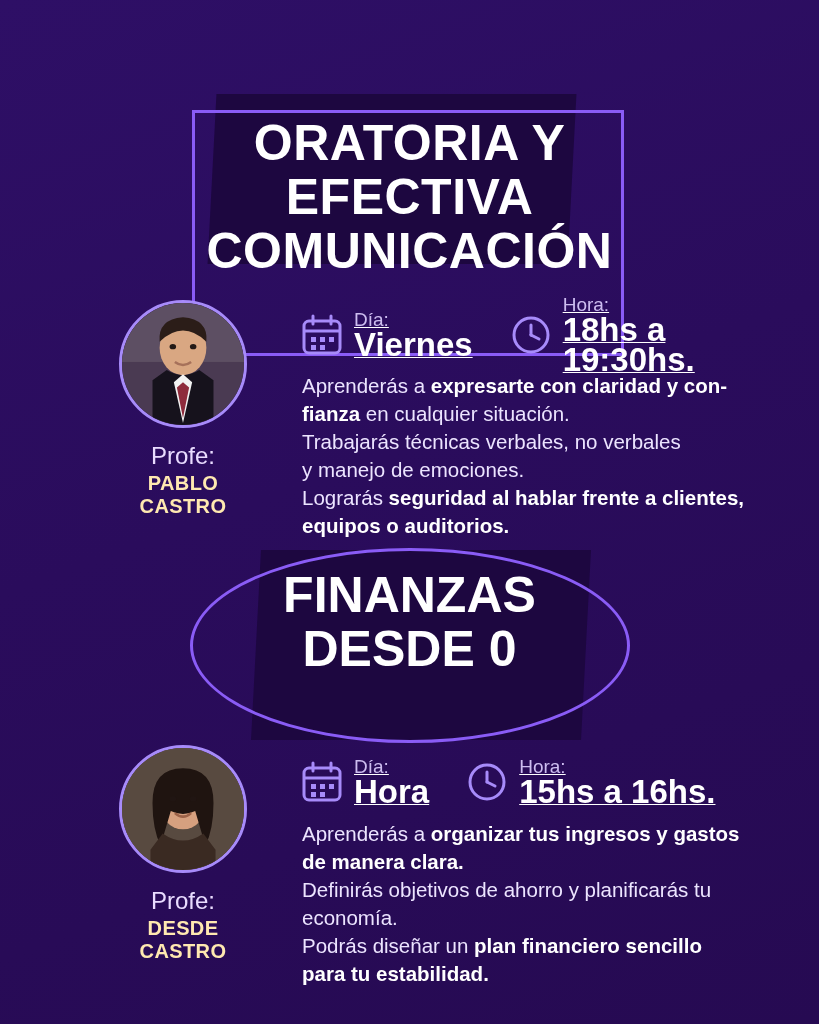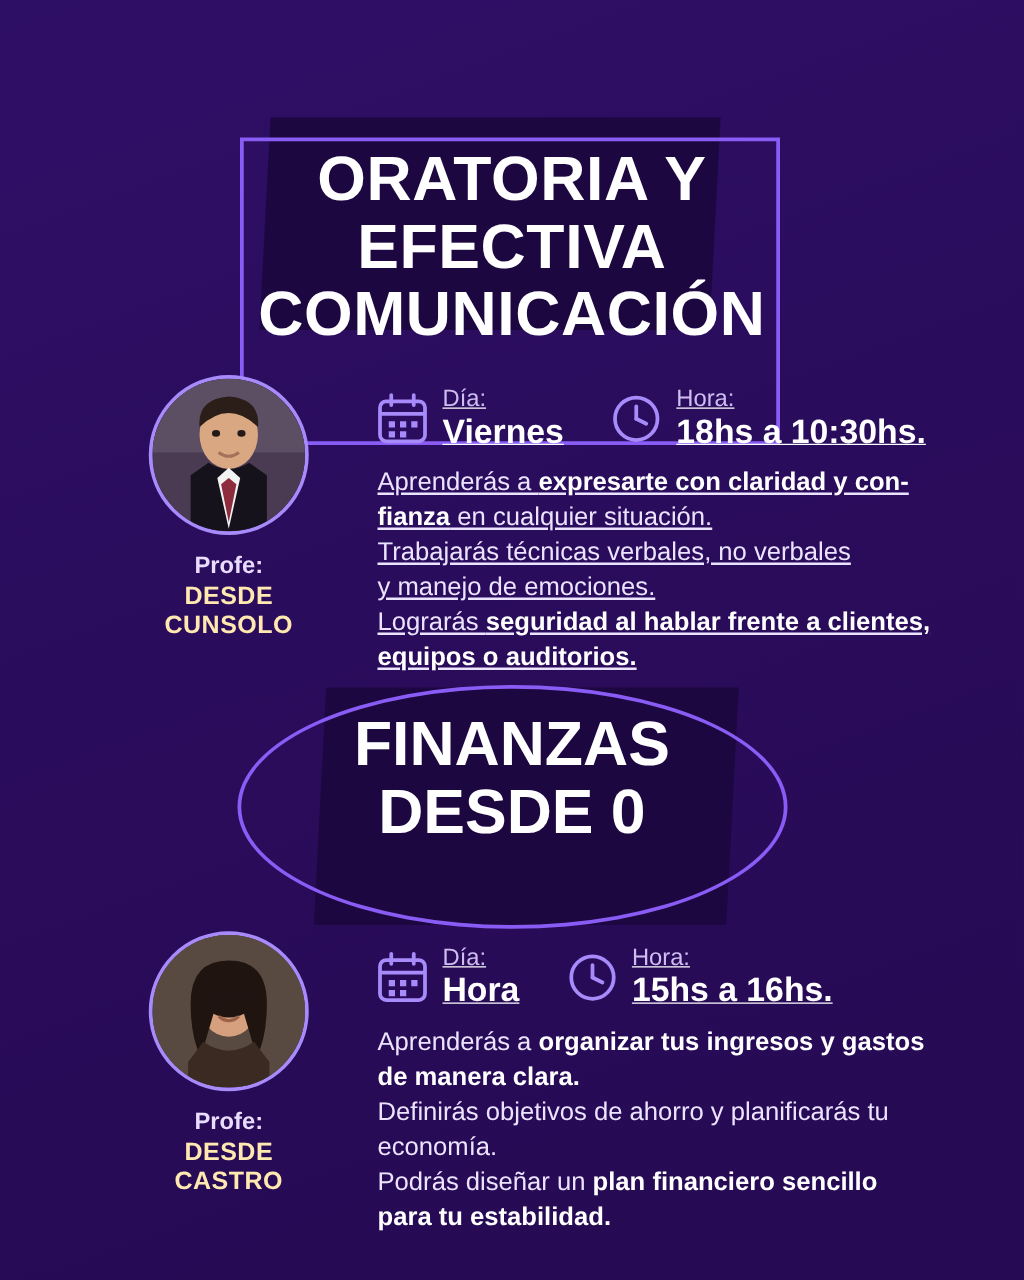--- a/index.html
+++ b/index.html
@@ -119,23 +119,22 @@
     border: 3px solid #a78bfa;
     margin: 0 auto;
     overflow: hidden;
     position: relative;
     background: #3c2060;
   }
   .avatar .face { position: absolute; inset: 0; }
 
   .profe-label {
     margin-top: 14px;
-    font-size: 19px;
+    font-size: 24px;
     color: #e9dcff;
-    font-weight: bold;
   }
   .profe-name {
     margin-top: 2px;
     font-size: 20px;
     font-weight: bold;
     color: #ffe9b0;
     letter-spacing: 0.4px;
   }
 
   
@@ -151,37 +150,37 @@
   .sch-2 { top: 752px; }
   .sch-item { display: flex; align-items: center; }
   .sch-item .icon { width: 44px; height: 44px; flex: none; }
   .sch-text { margin-left: 10px; text-decoration: underline; }
   .sch-key {
     font-size: 19px;
     color: #cdbdf0;
     line-height: 20px;
   }
   .sch-val {
-    font-size: 27px;
+    font-size: 33px;
     font-weight: bold;
     color: #ffffff;
     line-height: 30px;
   }
   .sch-gap { width: 36px; flex: none; }
 
   
   .desc {
     position: absolute;
     left: 302px;
     width: 480px;
     font-size: 20.5px;
     line-height: 28px;
     color: #ece4ff;
   }
-  .desc-1 { top: 372px; text-decoration: underline; }
+  .desc-1 { top: 372px; }
   .desc-2 { top: 820px; }
   .desc b { color: #ffffff; font-weight: bold; }
 </style>
 </head>
 <body>
 
 <div class="poster">
 
   <div class="title-block-1">
     <div class="title-dark-slab"></div>
@@ -202,21 +201,21 @@
         <path d="M37 38 q23 -22 46 0 q2 -22 -23 -24 q-25 2 -23 24 z" fill="#2b1d18"></path>
         <ellipse cx="50" cy="43" rx="3.2" ry="2.6" fill="#231a17"></ellipse>
         <ellipse cx="70" cy="43" rx="3.2" ry="2.6" fill="#231a17"></ellipse>
         <path d="M52 58 q8 6 16 0" stroke="#a6715a" stroke-width="2.4" fill="none"></path>
         <path d="M44 66 q16 10 32 0 l14 10 v44 h-60 v-44 z" fill="#16121c"></path>
         <path d="M60 70 l-9 8 l9 40 l9 -40 z" fill="#f2f2f2"></path>
         <path d="M60 78 l-6 5 l6 30 l6 -30 z" fill="#8e2b3c"></path>
       </svg>
     </div>
     <div class="profe-label">Profe:</div>
-    <div class="profe-name">DESDE CUNSOLO</div>
+    <div class="profe-name">PABLO CASTRO</div>
   </div>
 
   <div class="schedule sch-1">
     <div class="sch-item">
       <span class="icon">
         <svg viewBox="0 0 44 44" width="44" height="44">
           <rect x="4" y="8" width="36" height="32" rx="5" fill="none" stroke="#a78bfa" stroke-width="3"></rect>
           <line x1="4" y1="18" x2="40" y2="18" stroke="#a78bfa" stroke-width="3"></line>
           <line x1="13" y1="3" x2="13" y2="11" stroke="#a78bfa" stroke-width="3" stroke-linecap="round"></line>
           <line x1="31" y1="3" x2="31" y2="11" stroke="#a78bfa" stroke-width="3" stroke-linecap="round"></line>
@@ -236,21 +235,21 @@
     <div class="sch-item">
       <span class="icon">
         <svg viewBox="0 0 44 44" width="44" height="44">
           <circle cx="22" cy="22" r="17" fill="none" stroke="#a78bfa" stroke-width="3"></circle>
           <line x1="22" y1="22" x2="22" y2="12" stroke="#a78bfa" stroke-width="3" stroke-linecap="round"></line>
           <line x1="22" y1="22" x2="30" y2="26" stroke="#a78bfa" stroke-width="3" stroke-linecap="round"></line>
         </svg>
       </span>
       <span class="sch-text">
         <span class="sch-key">Hora:</span><br>
-        <span class="sch-val">18hs a 10:30hs.</span>
+        <span class="sch-val">18hs a 19:30hs.</span>
       </span>
     </div>
   </div>
 
   <div class="desc desc-1">Aprenderás a <b>expresarte con claridad y con-<br>fianza</b> en cualquier situación.<br>Trabajarás técnicas verbales, no verbales<br>y manejo de emociones.<br>Lograrás <b>seguridad al hablar frente a clientes,<br>equipos o auditorios.</b></div>
 
   <div class="title-block-2">
     <div class="title-dark-slab-2"></div>
     <div class="title-ellipse"></div>
     <div class="title-2">

